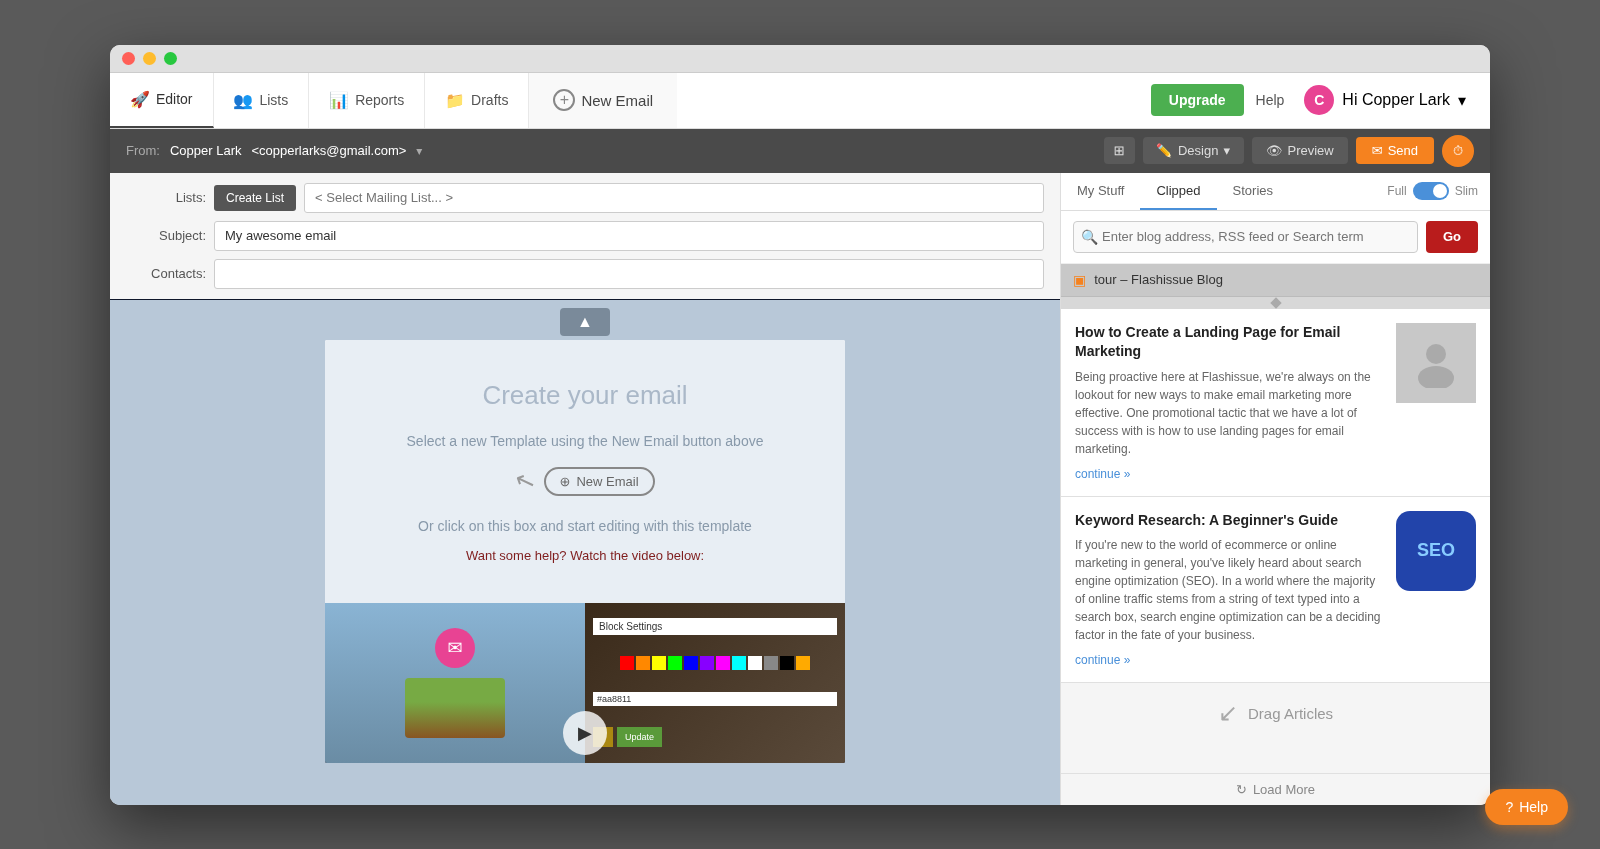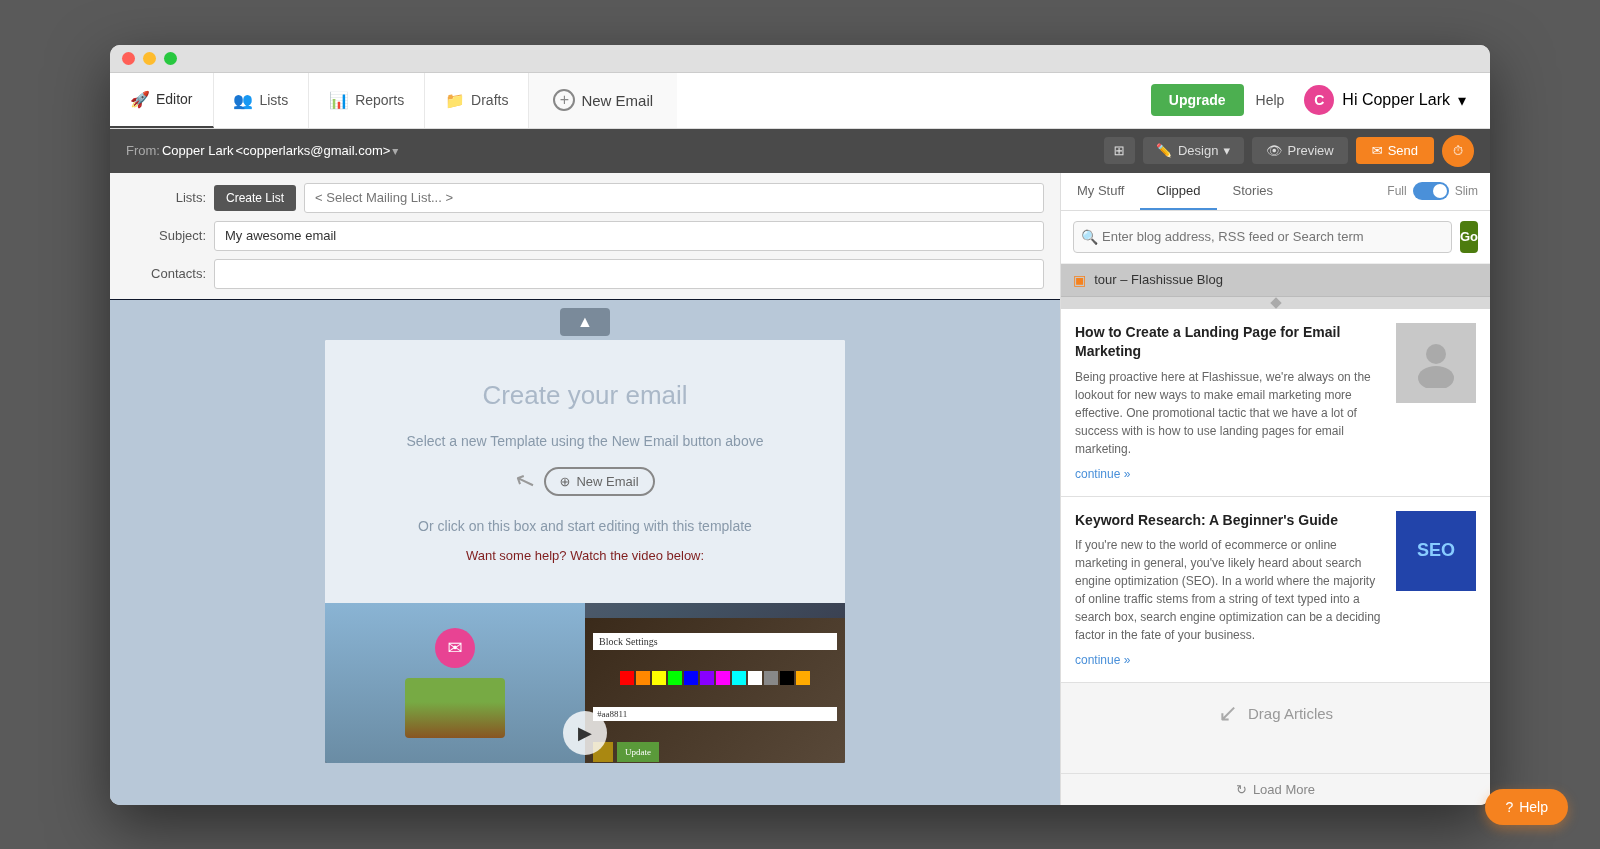--- a/index.html
+++ b/index.html
@@ -126,21 +126,21 @@
       height: 44px;
       background: #4a4a4a;
       display: flex;
       align-items: center;
       padding: 0 16px;
       gap: 8px;
       flex-shrink: 0;
       color: #ccc;
       font-size: 13px;
     }
-    .toolbar-from { display: flex; align-items: center; gap: 2px; }
+    .toolbar-from { display: flex; align-items: center; gap: 10px; }
     .toolbar-from-label { color: #aaa; font-size: 13px; }
     .toolbar-from-email { color: #fff; font-size: 13px; }
     .toolbar-arrow { color: #aaa; font-size: 12px; }
     .toolbar-spacer { flex: 1; }
     .toolbar-btn {
       display: flex; align-items: center; gap: 5px;
       padding: 6px 14px;
       border-radius: 4px;
       cursor: pointer;
       font-size: 13px;
@@ -419,24 +419,24 @@
       width: 100%;
       height: 32px;
       border: 1px solid #ccc;
       border-radius: 4px;
       padding: 4px 10px 4px 28px;
       font-size: 13px;
       color: #999;
       background: #f9f9f9;
     }
     .btn-go {
-      background: #4d7c0f;
+      background: #b91c1c;
       color: #fff;
       border: none;
-      padding: 6px 0;
+      padding: 6px 17px;
       border-radius: 4px;
       cursor: pointer;
       font-size: 13px;
       font-weight: 600;
     }
 
     
     .feed-source {
       background: #c8c8c8;
       padding: 8px 12px;
@@ -513,21 +513,21 @@
       background: #2244aa;
       display: flex;
       align-items: center;
       justify-content: center;
       font-size: 10px;
       color: #fff;
       font-weight: bold;
       text-align: center;
       line-height: 1.2;
       flex-shrink: 0;
-      border-radius: 0;
+      border-radius: 14px;
       padding: 4px;
       overflow: hidden;
     }
 
     
     .drag-hint {
       padding: 16px;
       display: flex;
       align-items: center;
       gap: 10px;
@@ -578,31 +578,30 @@
       width: 100%;
       height: 160px;
       background: linear-gradient(135deg, #667 0%, #445566 50%, #334 100%);
       display: flex;
       align-items: flex-end;
       justify-content: flex-end;
       position: relative;
     }
     .video-overlay-grid {
       position: absolute;
-      right: 0; top: 15px;
+      right: 0; top: 0;
       width: 50%;
       height: 100%;
       background: linear-gradient(135deg, #3a2a1a 0%, #5a4a3a 100%);
       display: flex;
       flex-wrap: wrap;
       align-items: center;
       justify-content: center;
       gap: 2px;
       padding: 8px;
-      font-family: Liberation Serif, serif;
     }
     .video-left-side {
       position: absolute;
       left: 0; top: 0;
       width: 50%;
       height: 100%;
       background: linear-gradient(180deg, #8ab4d4 0%, #6a8ca4 100%);
       display: flex;
       flex-direction: column;
       align-items: center;

